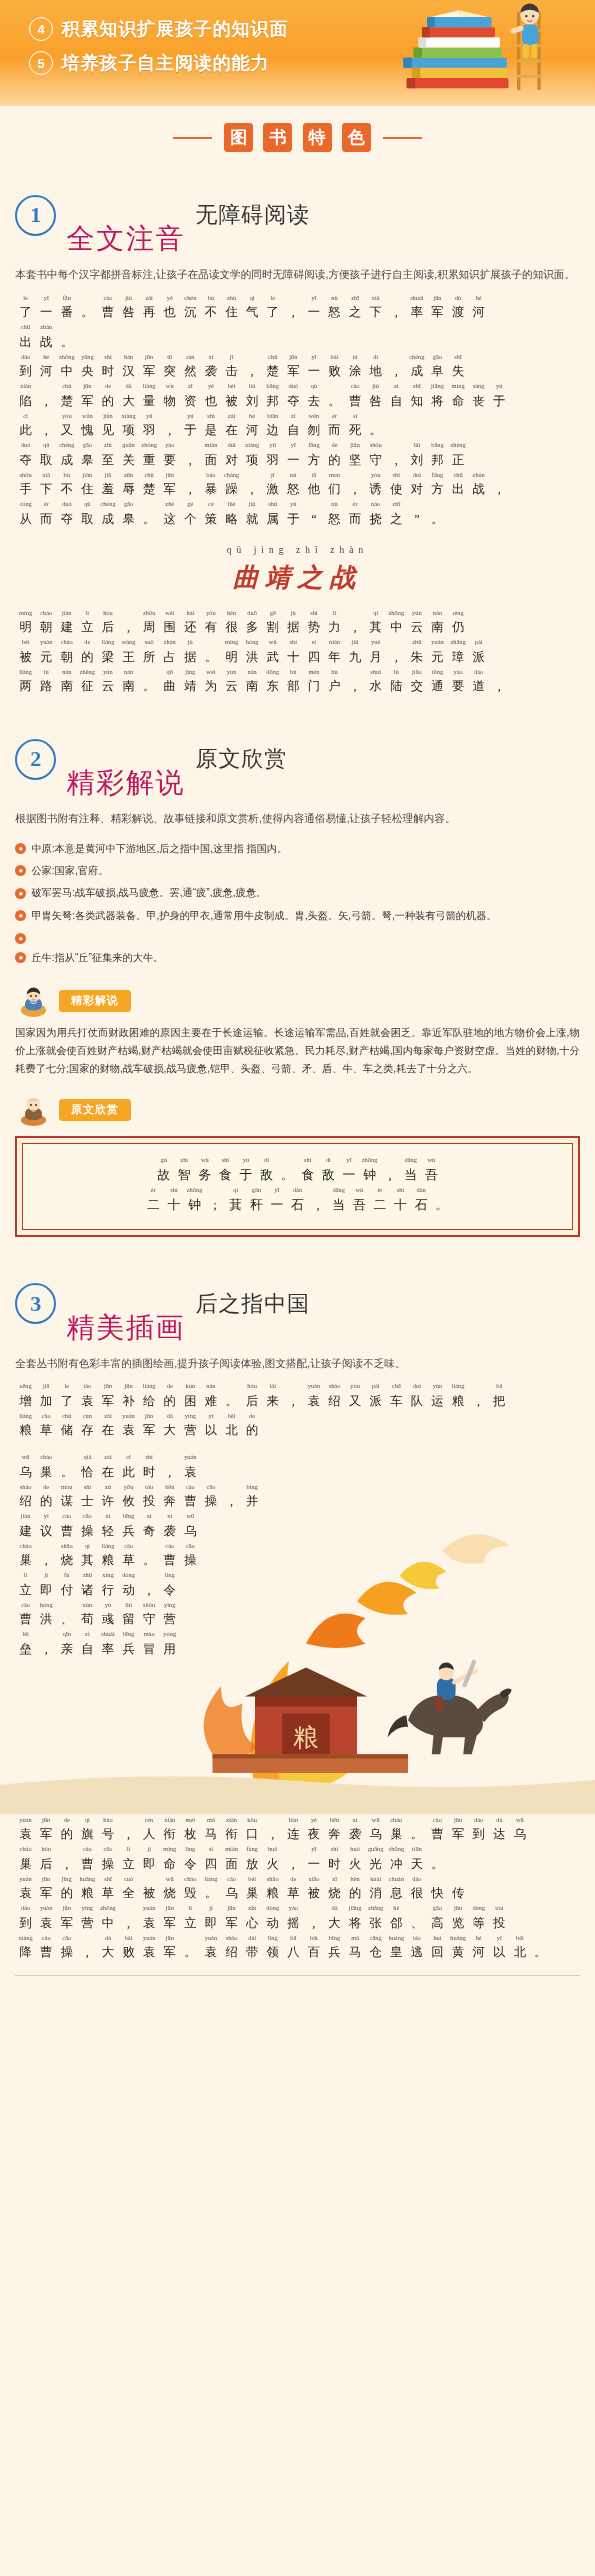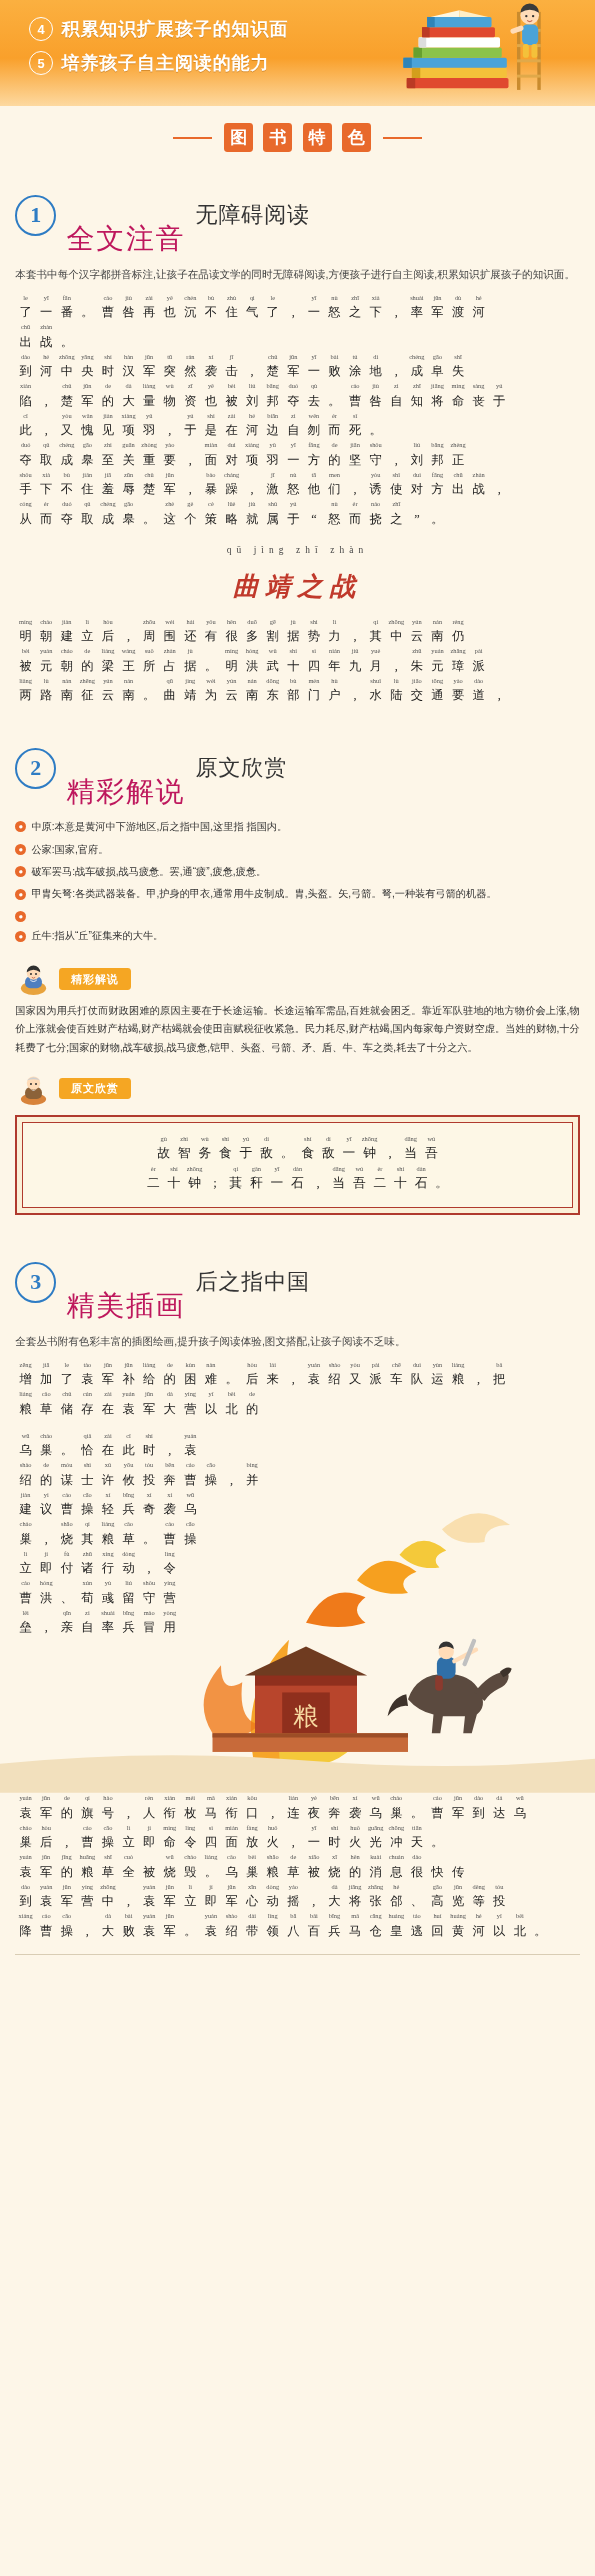--- a/index.html
+++ b/index.html
@@ -80,21 +80,21 @@
   .pychar .py{font-size:6.4px;color:#555;line-height:1.25;height:9.4px;font-family:"Liberation Serif",serif;}
   .pychar .hz{font-size:12.3px;line-height:1.5;color:#1d1d1d;font-family:"Liberation Serif",serif;}
 
   
   .redtitle{
     text-align:center;padding:8.5px 0 12px 0;
   }
   .redtitle .py{font-size:9.4px;color:#444;letter-spacing:5.1px;font-family:"Liberation Serif",serif;}
   .redtitle .hz{
     font-size:25.5px;color:#c0392b;font-weight:bold;letter-spacing:6.8px;
-    font-family:"Liberation Serif",serif;font-style:italic;margin-top:14px;
+    font-family:"Liberation Serif",serif;font-style:italic;margin-top:5px;
   }
 
   
   .notes{padding:3.4px 15.3px 5.1px 15.3px;}
   .note{display:flex;gap:5.1px;margin-bottom:5.1px;font-size:10.2px;line-height:1.7;color:#333;text-align:justify;}
   .dot{
     width:11px;height:11px;border-radius:50%;background:#e8692b;color:#fff;
     font-size:7.7px;display:flex;align-items:center;justify-content:center;
     flex:0 0 auto;margin-top:3.4px;
   }
@@ -1143,20 +1143,21 @@
           <div class="hz">,</div>
         </div>
       </div>
     </div>
 
   <div class="head">
     <div class="bignum">2</div>
     <div class="h1">精彩解说</div>
     <div class="h2">原文欣赏</div>
   </div>
+  <div class="sub">根据图书附有注释、精彩解说、故事链接和原文赏析,使得内容通俗易懂,让孩子轻松理解内容。</div>
 
   <div class="notes">
       <div class="note">
         <span class="dot">●</span>
         <span>中原:本意是黄河中下游地区,后之指中国,这里指 指国内。</span>
       </div>
       <div class="note">
         <span class="dot">●</span>
         <span>公家:国家,官府。</span>
       </div>

